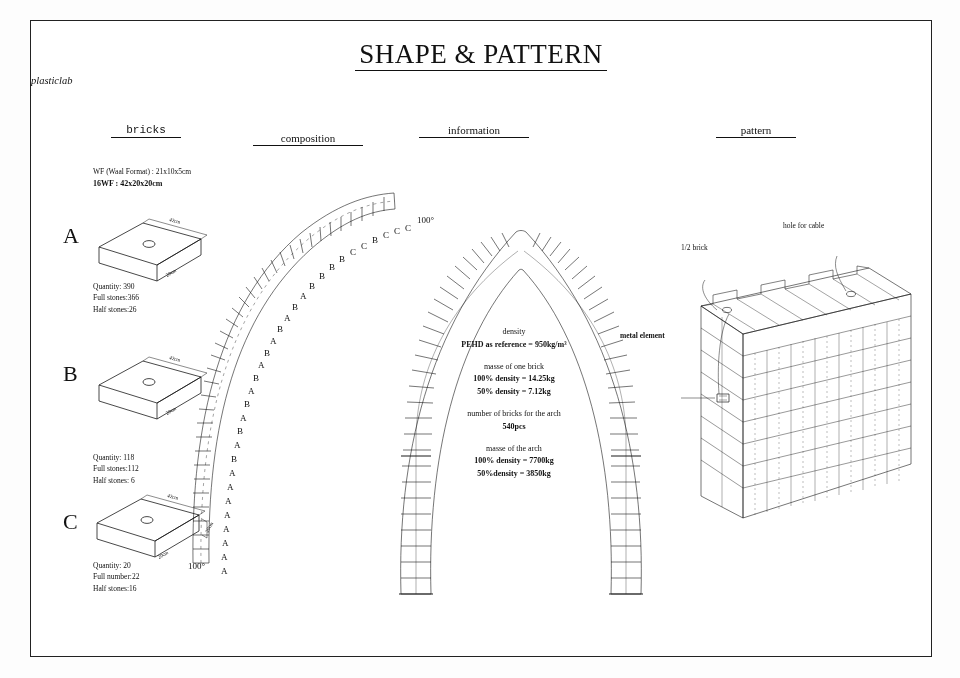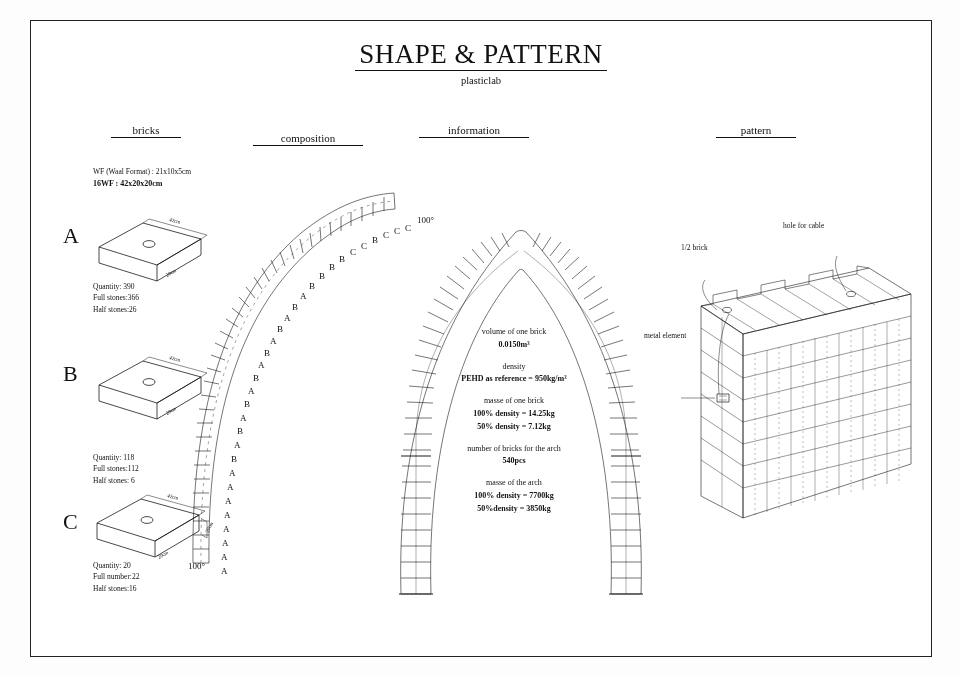--- a/index.html
+++ b/index.html
@@ -42,22 +42,22 @@
     font-family: "Liberation Serif", serif;
   }
   .title span {
     border-bottom: 1.5px solid #111;
     padding: 0 4px 1px 4px;
   }
   .subtitle {
     position: absolute;
     left: 0;
     width: 100%;
-    text-align: center;
     font-size: 10.5px;
+    font-style: italic;
   }
   .subtitle.l1 { top: 54px; }
   .subtitle.l2 { top: 70px; }
 
   
   .col-head {
     position: absolute;
     font-size: 11px;
     text-align: center;
     border-bottom: 1px solid #111;
@@ -128,21 +128,21 @@
 <body>
 
 <div id="sheet">
   <div class="frame">
 
     <div class="title">
       <span>SHAPE &amp; PATTERN</span>
     </div>
     <div class="subtitle l1">plasticlab</div>
 
-    <div class="col-head" style="left:80px; top:103px; width:70px;">bricks</div>
+    <div class="col-head" style="left:80px; top:103px; width:70px;font-family:Liberation Mono, monospace;">bricks</div>
     <div class="col-head" style="left:222px; top:103px; width:110px;margin-top:8px;">composition</div>
     <div class="col-head" style="left:388px; top:103px; width:110px;">information</div>
     <div class="col-head" style="left:685px; top:103px; width:80px;">pattern</div>
 
     <div class="wf-note">
       <div>WF (Waal Format) : 21x10x5cm</div>
       <div><b>16WF : 42x20x20cm</b></div>
     </div>
 
     <div class="brick-letter" style="left:32px; top:202px;">A</div>
@@ -310,24 +310,20 @@
           <path d="M28,388 L62,388 M238,388 L272,388" stroke-width="1.1"></path>
 
           <path d="M30,250 L60,250" stroke-width="1"></path>
           <path d="M240,250 L270,250" stroke-width="1"></path>
         </g>
       </svg>
     </div>
 
     <div class="info-block">
       <div class="grp">
-        <div>volume of one brick</div>
-        <div class="b">0.0150m³</div>
-      </div>
-      <div class="grp">
         <div>density</div>
         <div class="b">PEHD as reference = 950kg/m³</div>
       </div>
       <div class="grp">
         <div>masse of one brick</div>
         <div class="b">100% density = 14.25kg</div>
         <div class="b">50% density = 7.12kg</div>
       </div>
       <div class="grp">
         <div>number of bricks for the arch</div>
@@ -379,16 +375,16 @@
           <path d="M56,64 C44,54 38,42 44,34" stroke-width="0.5"></path>
           <path d="M68,68 C58,86 56,120 58,148" stroke-width="0.5"></path>
           <path d="M185,45 C176,30 172,20 176,10" stroke-width="0.5"></path>
           <path d="M54,152 L20,152" stroke-width="0.5"></path>
         </g>
       </svg>
     </div>
 
     <div class="annot" style="left:650px; top:222px;">1/2 brick</div>
     <div class="annot" style="left:752px; top:200px;">hole for cable</div>
-    <div class="annot" style="left:613px; top:310px;">metal element</div>
+    <div class="annot" style="left:589px; top:310px;font-weight:bold;">metal element</div>
 
   </div>
 </div>
 
 </body></html>

